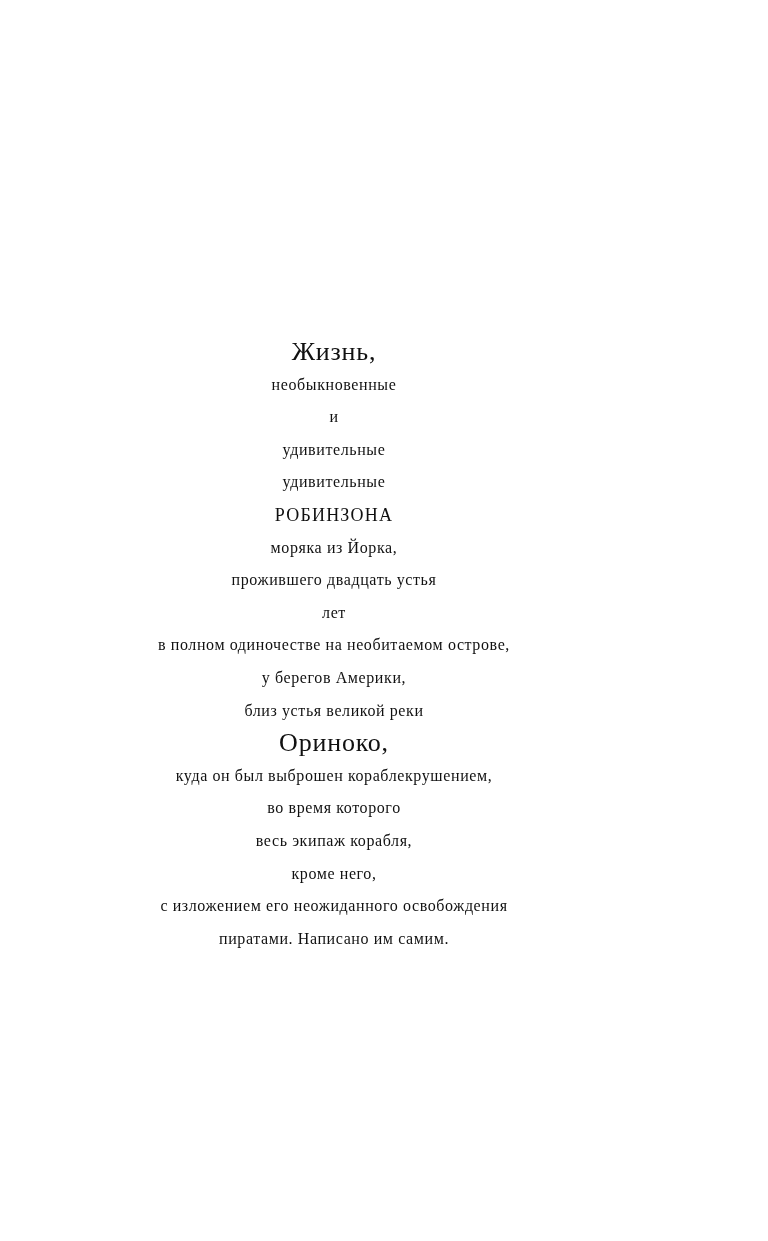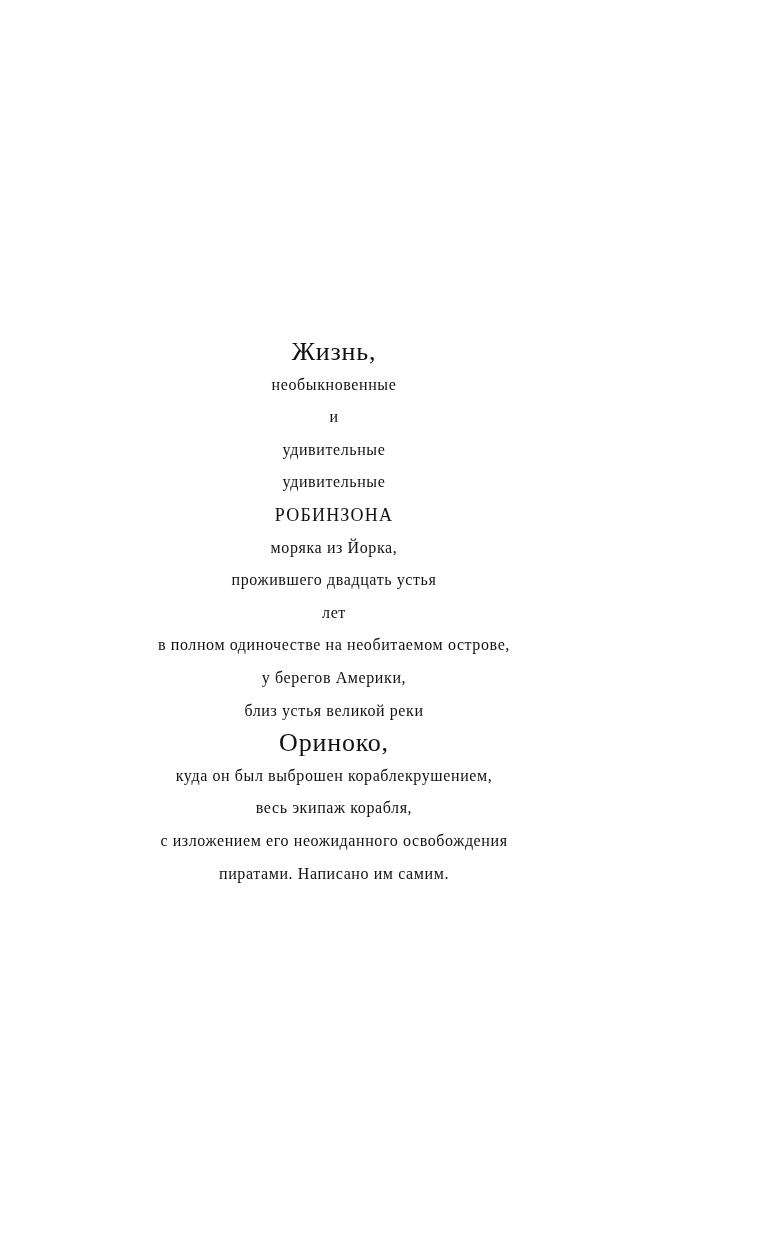--- a/index.html
+++ b/index.html
@@ -50,16 +50,18 @@
   <span class="line">удивительные</span>
   <span class="line caps">РОБИНЗОНА</span>
   <span class="line">моряка из Йорка,</span>
   <span class="line">прожившего двадцать устья</span>
   <span class="line">лет</span>
   <span class="line">в полном одиночестве на необитаемом острове,</span>
   <span class="line">у берегов Америки,</span>
   <span class="line">близ устья великой реки</span>
   <span class="line large">Ориноко,</span>
   <span class="line">куда он был выброшен кораблекрушением,</span>
+  <span class="line">во время которого</span>
   <span class="line">весь экипаж корабля,</span>
+  <span class="line">кроме него,</span>
   <span class="line">с изложением его неожиданного освобождения</span>
   <span class="line">пиратами. Написано им самим.</span>
 </div>
 
 </body></html>

